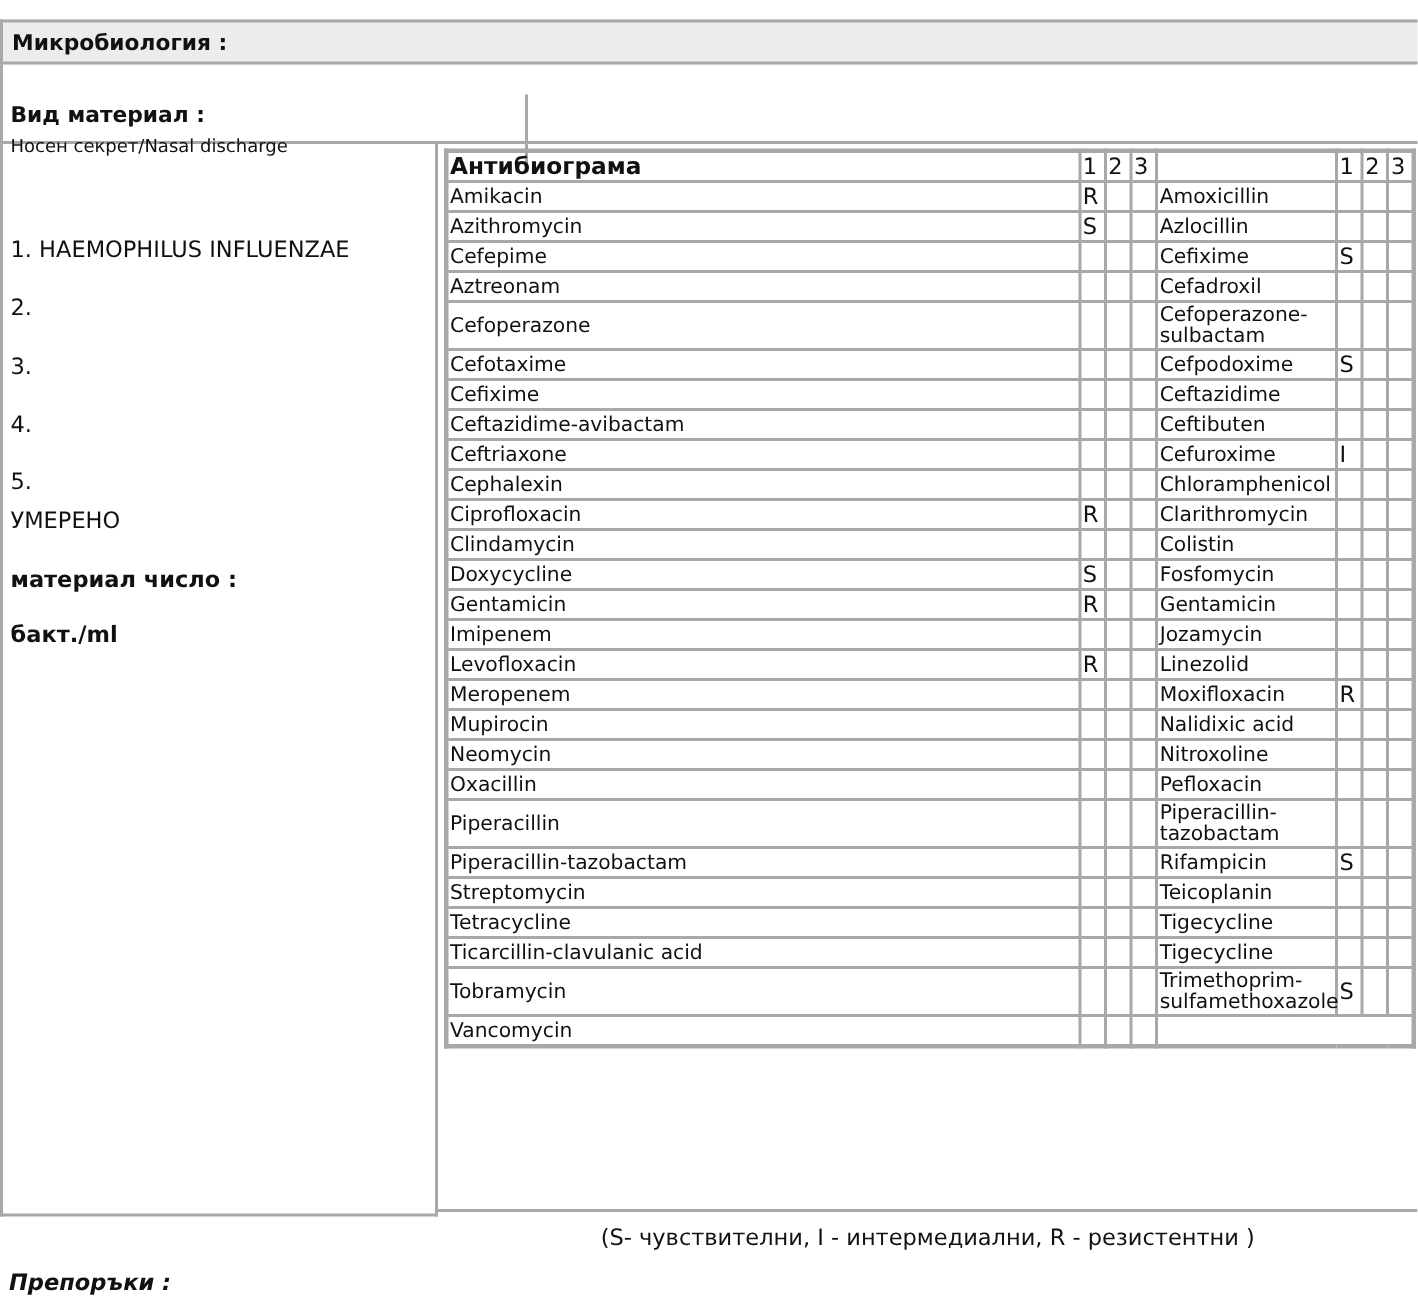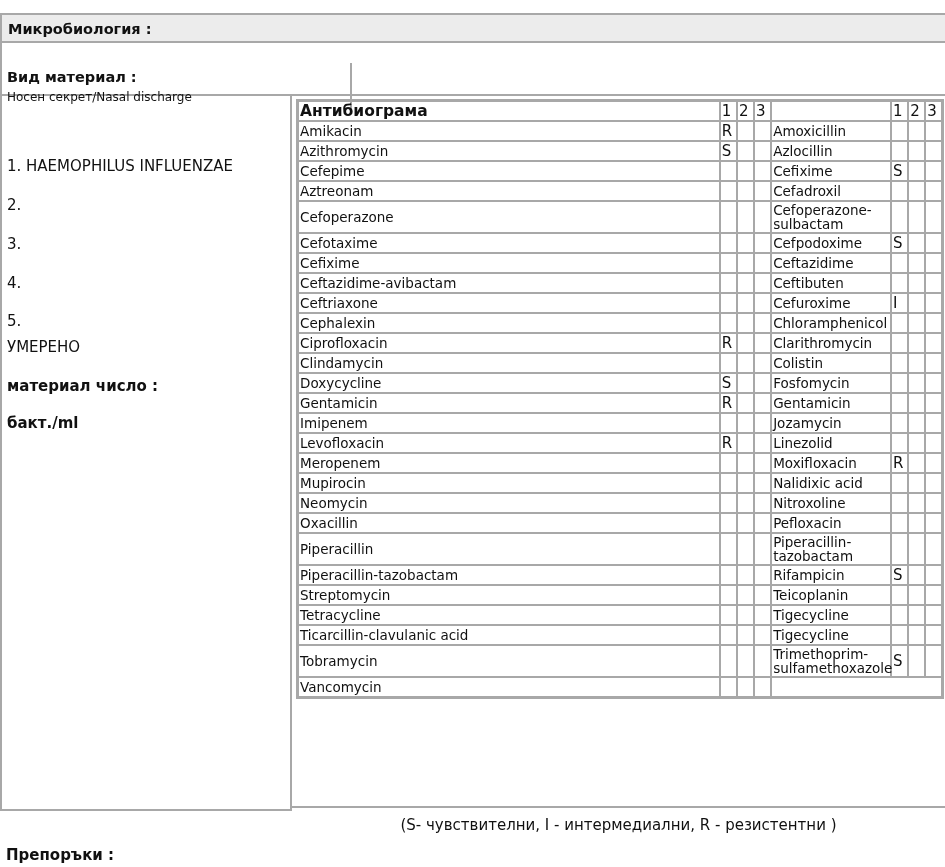--- a/index.html
+++ b/index.html
@@ -25,21 +25,21 @@
     table-layout: fixed; width: 648px; }
   table.ab td { border: 2px solid #a8a8a8; padding: 0 1px; line-height: 14px; height: 18px; vertical-align: middle; }
   table.ab td.name { width: 417px; }
   table.ab td.name2 { width: 116px; }
   table.ab td.res { width: 13px; padding: 0 1px; font-size: 15px; }
   table.ab td.hdr { font-weight: bold; font-size: 15.5px; }
   table.ab td.hnum { font-size: 15px; }
   table.ab tr.tall td { height: 30px; }
   .legend-line { position: absolute; left: 292px; top: 806px; width: 653px; border-top: 2px solid #a8a8a8; }
   .legend { position: absolute; left: 292px; top: 816px; width: 653px; text-align: center; font-size: 15px; }
-  .recs { position: absolute; left: 6px; top: 846px; font-weight: bold; font-size: 15px; }
+  .recs { position: absolute; left: 6px; top: 846px; font-weight: bold; font-size: 15px; font-style: italic; }
 </style>
 </head>
 <body>
 
 <div class="section-header">
   <span>Микробиология :</span>
 </div>
 
 <div class="row2">
   <div class="material-cell">

